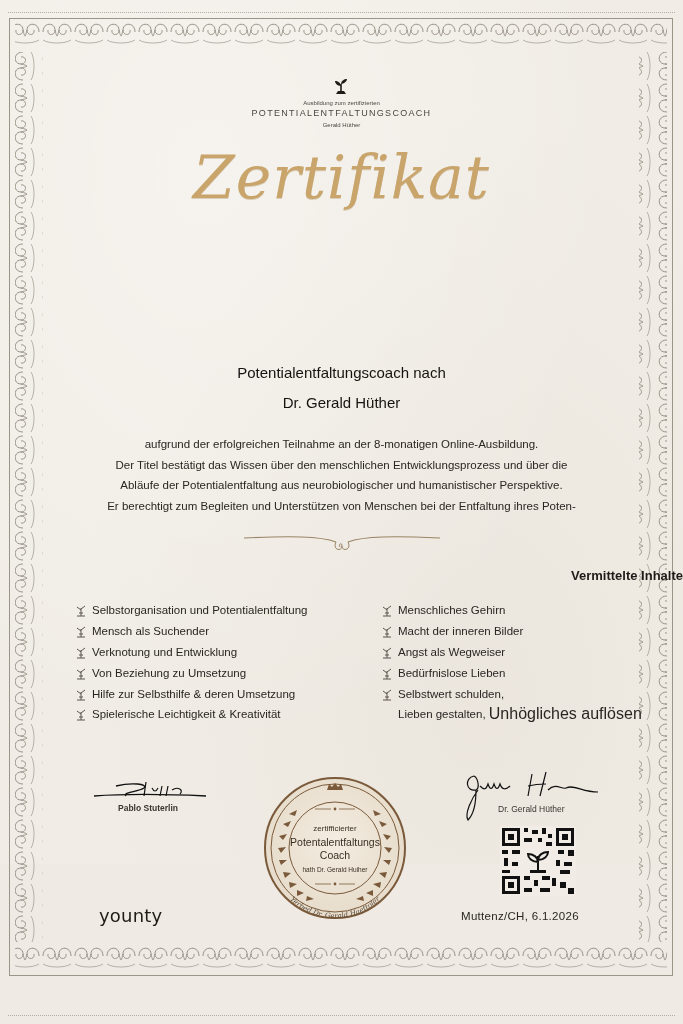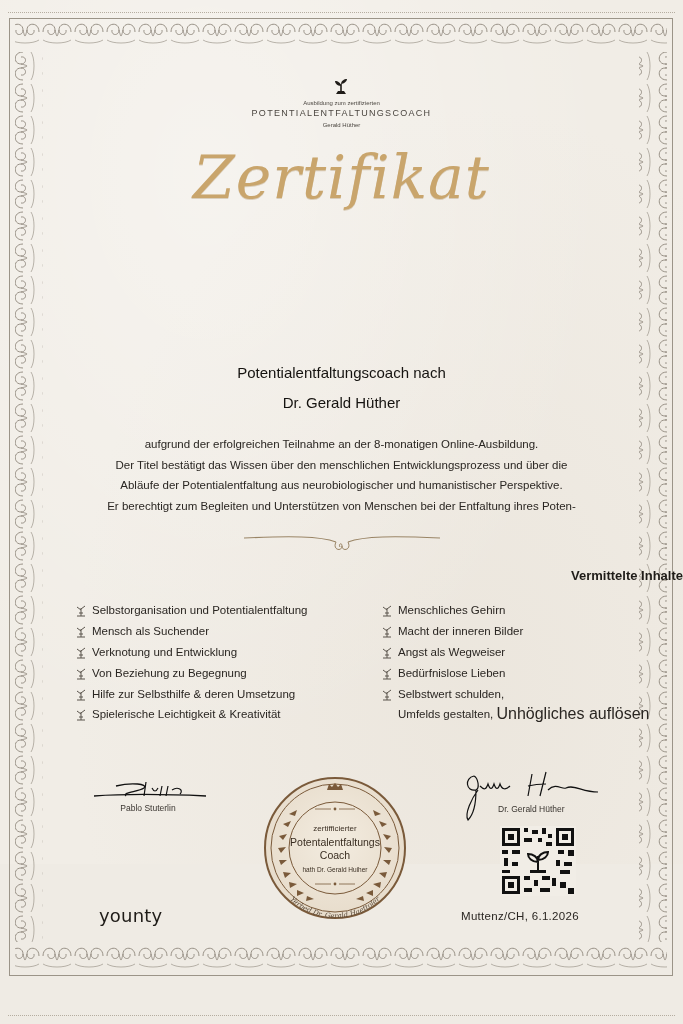--- a/index.html
+++ b/index.html
@@ -53,21 +53,21 @@
 
   .list { position: absolute; top: 600px; }
   .list.left { left: 74px; }
   .list.right { left: 380px; }
   .list li { list-style: none; height: 20.8px; display: flex; align-items: center; font-size: 11.5px; color: #2a2622; white-space: nowrap; }
   .list li .bullet { width: 14px; height: 14px; margin-right: 4px; flex: none; }
   .list li.nobullet { padding-left: 18px; }
   .list li.nobullet .small { font-size: 16px; }
 
   .sig-left { position: absolute; left: 92px; top: 778px; width: 116px; height: 24px; }
-  .sig-left-name { position: absolute; left: 80px; width: 136px; text-align: center; top: 803px; font-size: 8.5px; color: #3a3530; }
+  .sig-left-name { position: absolute; left: 80px; width: 136px; text-align: center; top: 803px; font-size: 8.5px; color: #3a3530; font-weight: bold; }
   .sig-right { position: absolute; left: 462px; top: 768px; width: 140px; height: 56px; }
   .sig-right-name { position: absolute; left: 498px; top: 804px; font-size: 8.5px; color: #3a3530; }
 
   .seal { position: absolute; left: 259px; top: 774px; width: 152px; height: 152px; }
   .seal-text { position: absolute; left: 259px; width: 152px; text-align: center; color: #3a2e22; }
   .seal-t1 { top: 824px; font-size: 8px; }
   .seal-t2 { top: 836px; font-size: 10.5px; }
   .seal-t3 { top: 849px; font-size: 10.5px; }
   .seal-t4 { top: 866px; font-size: 6.5px; }
 
@@ -162,21 +162,21 @@
       <li>
           <svg class="bullet" viewBox="0 0 14 14">
             <path d="M7 13 V5 M7 7 L3 4 M7 6 L11 3 M3 13 H11 M5 10 L9 10" stroke="#5a544c" stroke-width="1" fill="none"></path>
           </svg>
           <span>Verknotung und Entwicklung</span>
         </li>
       <li>
           <svg class="bullet" viewBox="0 0 14 14">
             <path d="M7 13 V5 M7 7 L3 4 M7 6 L11 3 M3 13 H11 M5 10 L9 10" stroke="#5a544c" stroke-width="1" fill="none"></path>
           </svg>
-          <span>Von Beziehung zu Begegnung</span>
+          <span>Von Beziehung zu Umsetzung</span>
         </li>
       <li>
           <svg class="bullet" viewBox="0 0 14 14">
             <path d="M7 13 V5 M7 7 L3 4 M7 6 L11 3 M3 13 H11 M5 10 L9 10" stroke="#5a544c" stroke-width="1" fill="none"></path>
           </svg>
           <span>Hilfe zur Selbsthilfe &amp; deren Umsetzung</span>
         </li>
       <li>
           <svg class="bullet" viewBox="0 0 14 14">
             <path d="M7 13 V5 M7 7 L3 4 M7 6 L11 3 M3 13 H11 M5 10 L9 10" stroke="#5a544c" stroke-width="1" fill="none"></path>
@@ -209,21 +209,21 @@
             <path d="M7 13 V5 M7 7 L3 4 M7 6 L11 3 M3 13 H11 M5 10 L9 10" stroke="#5a544c" stroke-width="1" fill="none"></path>
           </svg>
           <span>Bedürfnislose Lieben</span>
         </li>
       <li>
           <svg class="bullet" viewBox="0 0 14 14">
             <path d="M7 13 V5 M7 7 L3 4 M7 6 L11 3 M3 13 H11 M5 10 L9 10" stroke="#5a544c" stroke-width="1" fill="none"></path>
           </svg>
           <span>Selbstwert schulden,</span>
         </li>
-      <li class="nobullet"><span>Umfelds gestalten,</span>&nbsp;<span class="small">Unhögliches auflösen</span></li>
+      <li class="nobullet"><span>Lieben gestalten,</span>&nbsp;<span class="small">Unhögliches auflösen</span></li>
     </ul>
 
     <svg class="sig-left" viewBox="0 0 116 24">
       <path d="M2 18 C 30 16, 70 16, 114 18" stroke="#111" stroke-width="1.3" fill="none"></path>
       <path d="M24 8 C 40 4, 56 6, 52 10 C 46 14, 30 14, 34 18" stroke="#111" stroke-width="1.3" fill="none"></path>
       <path d="M54 4 L52 18 M60 10 C 62 14, 64 14, 66 10 M70 8 L68 18 M76 8 L74 18 M80 12 C 86 8, 92 12, 88 16" stroke="#111" stroke-width="1.2" fill="none"></path>
     </svg>
     <div class="sig-left-name">Pablo Stuterlin</div>
 
     <svg class="sig-right" viewBox="0 0 140 56">

